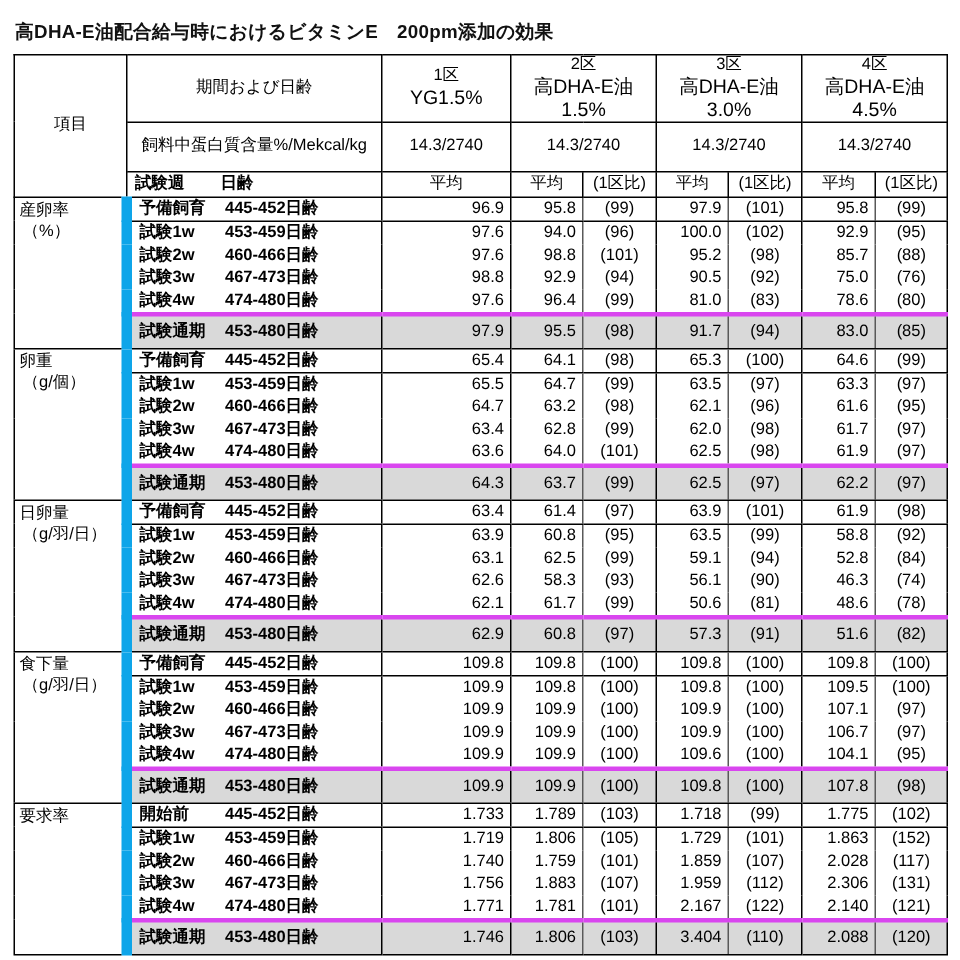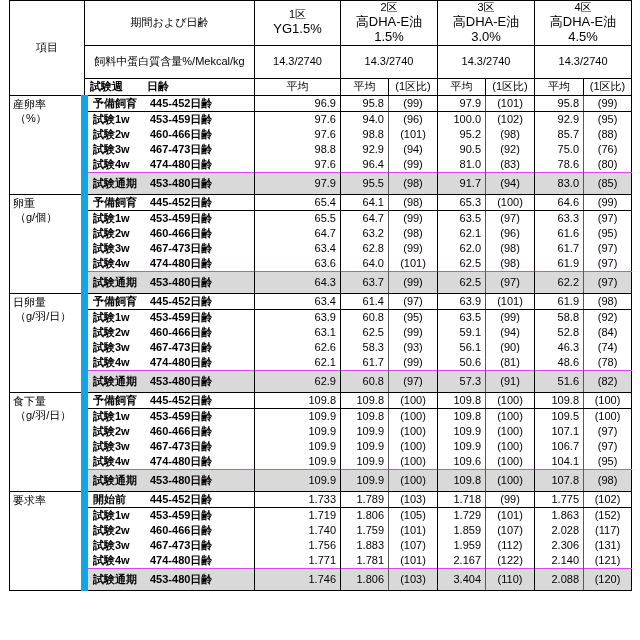--- a/index.html
+++ b/index.html
@@ -33,39 +33,40 @@
   .grp-diet{font-size:13px;margin-top:1px;}
 
   
   .gb{border-left:1.5px solid #000 !important;}
   .sb{border-left:1px solid #595959 !important;}
   .c2b{border-left:1px solid #000 !important;}
 
   tbody td{height:15px;border-left:none;border-right:none;border-top:none;border-bottom:none;}
   tbody tr.pre td{border-bottom:1px solid #000;}
   tbody tr.total td{
-    border-top:1px solid #d946ef;border-bottom:1.5px solid #000;
+    border-top:3px solid #d946ef;border-bottom:1.5px solid #000;
     background:#d9d9d9;height:21px;margin-left:15px;
   }
   td.item-cell{
     background:#fff;vertical-align:top;text-align:left;
     border-right:7px solid #0ea5e9;border-bottom:1.5px solid #000;
     padding:2px 0 0 3px;
   }
   td.item-cell .unit{padding-left:2px;margin-top:2px;}
 
   td.weekage,th.weekage{text-align:left;padding-left:5px;font-weight:bold;}
   .wk-label{display:inline-block;width:57px;}
   td.avg{text-align:right;padding-right:4px;}
   td.ratio{text-align:center;}
 </style>
 </head>
 <body>
 
 <div class="page">
+  <div class="title">高DHA-E油配合給与時におけるビタミンE　200pm添加の効果</div>
 
   <table class="main">
     <colgroup>
       <col class="c1">
         <col class="c2">
         <col class="c3">
       <col class="c4">
         <col class="c5">
         <col class="c6">
       <col class="c7">

